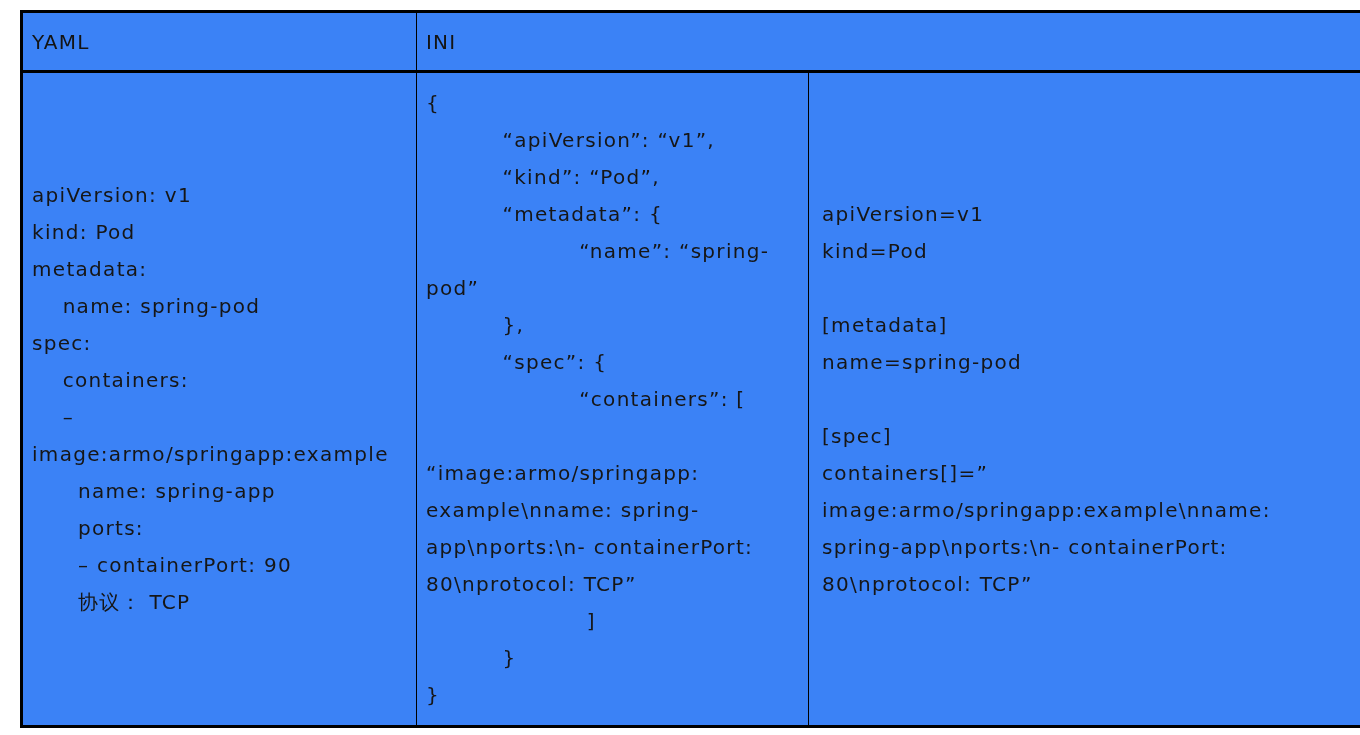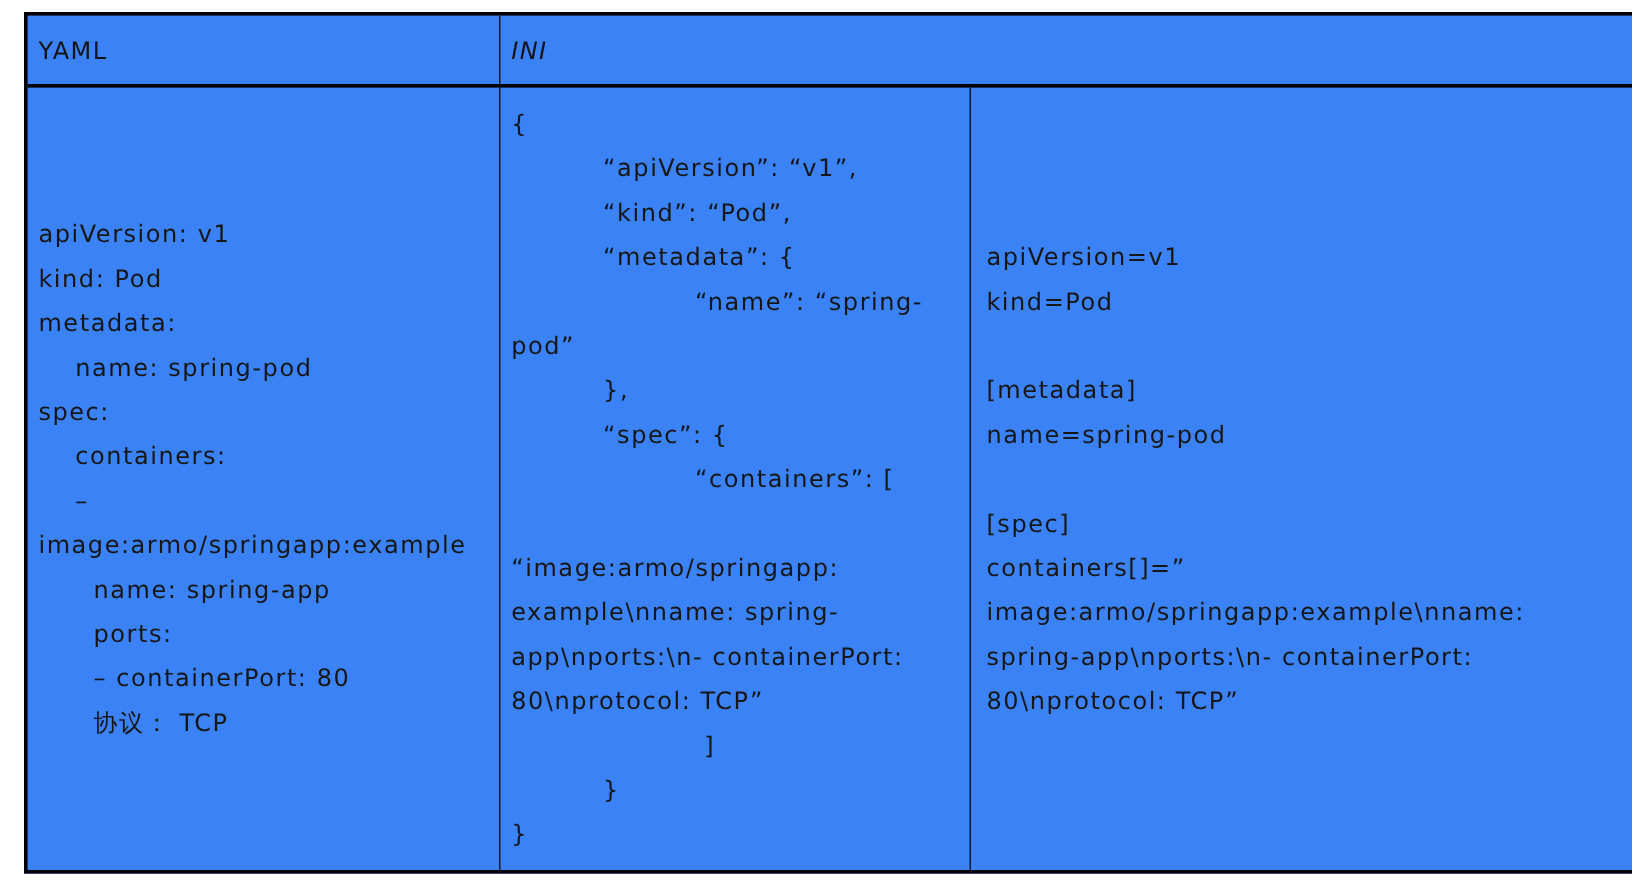--- a/index.html
+++ b/index.html
@@ -33,21 +33,21 @@
   }
   .hcell {
     display: flex;
     align-items: center;
     padding-left: 9px;
     font-size: 20px;
     letter-spacing: 1.2px;
     box-sizing: border-box;
     border-right: 1px solid #000000;
   }
-  .hcell:last-child { border-right: none; font-style: italic; }
+  .hcell:last-child { border-right: none; }
   .brow {
     height: 652px;
   }
   .bcell {
     display: flex;
     align-items: center;
     padding-left: 9px;
     box-sizing: border-box;
     border-right: 1px solid #000000;
     overflow: hidden;
@@ -76,21 +76,21 @@
       <pre class="code">apiVersion: v1
 kind: Pod
 metadata:
     name: spring-pod
 spec:
     containers:
     –
 image:armo/springapp:example
       name: spring-app
       ports:
-      – containerPort: 80
+      – containerPort: 90
       协议： TCP</pre>
     </div>
     <div class="bcell">
       <pre class="code">{
           “apiVersion”: “v1”,
           “kind”: “Pod”,
           “metadata”: {
                     “name”: “spring-
 pod”
           },

